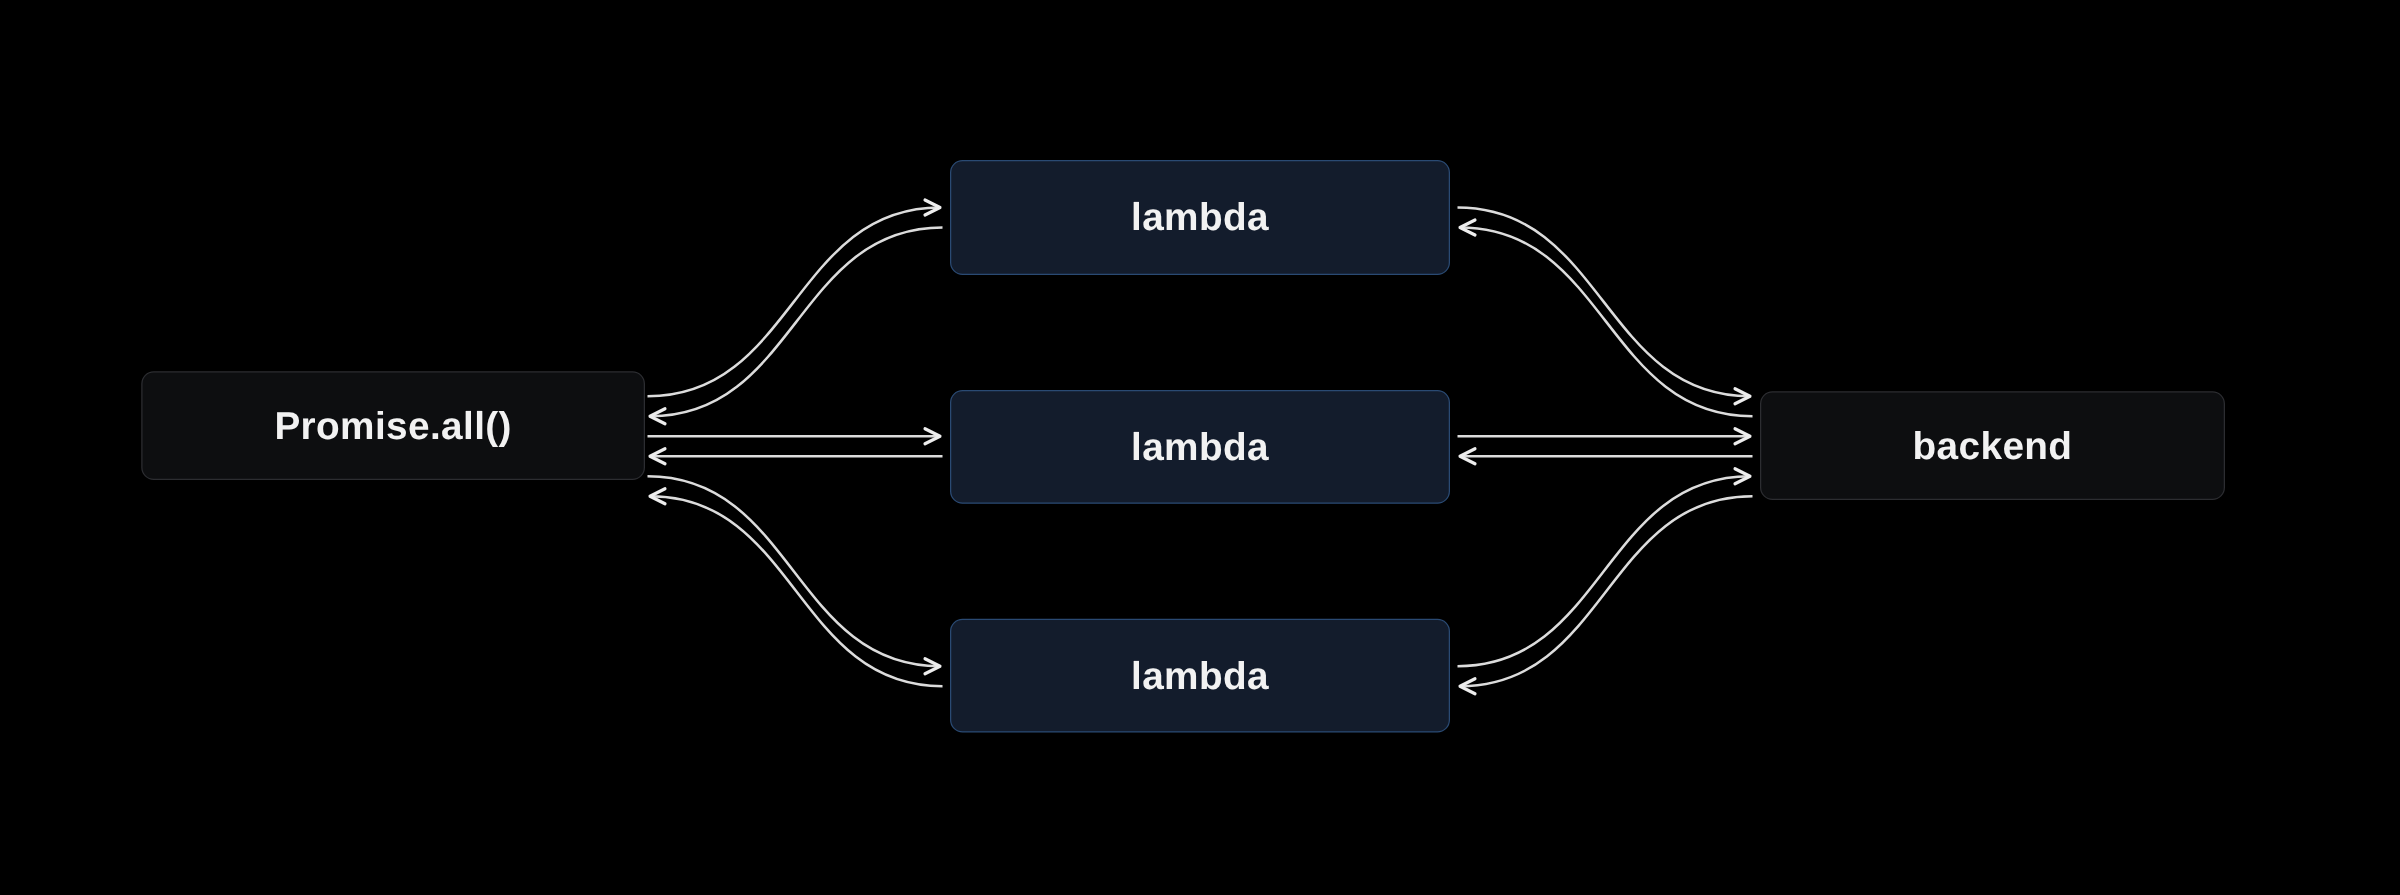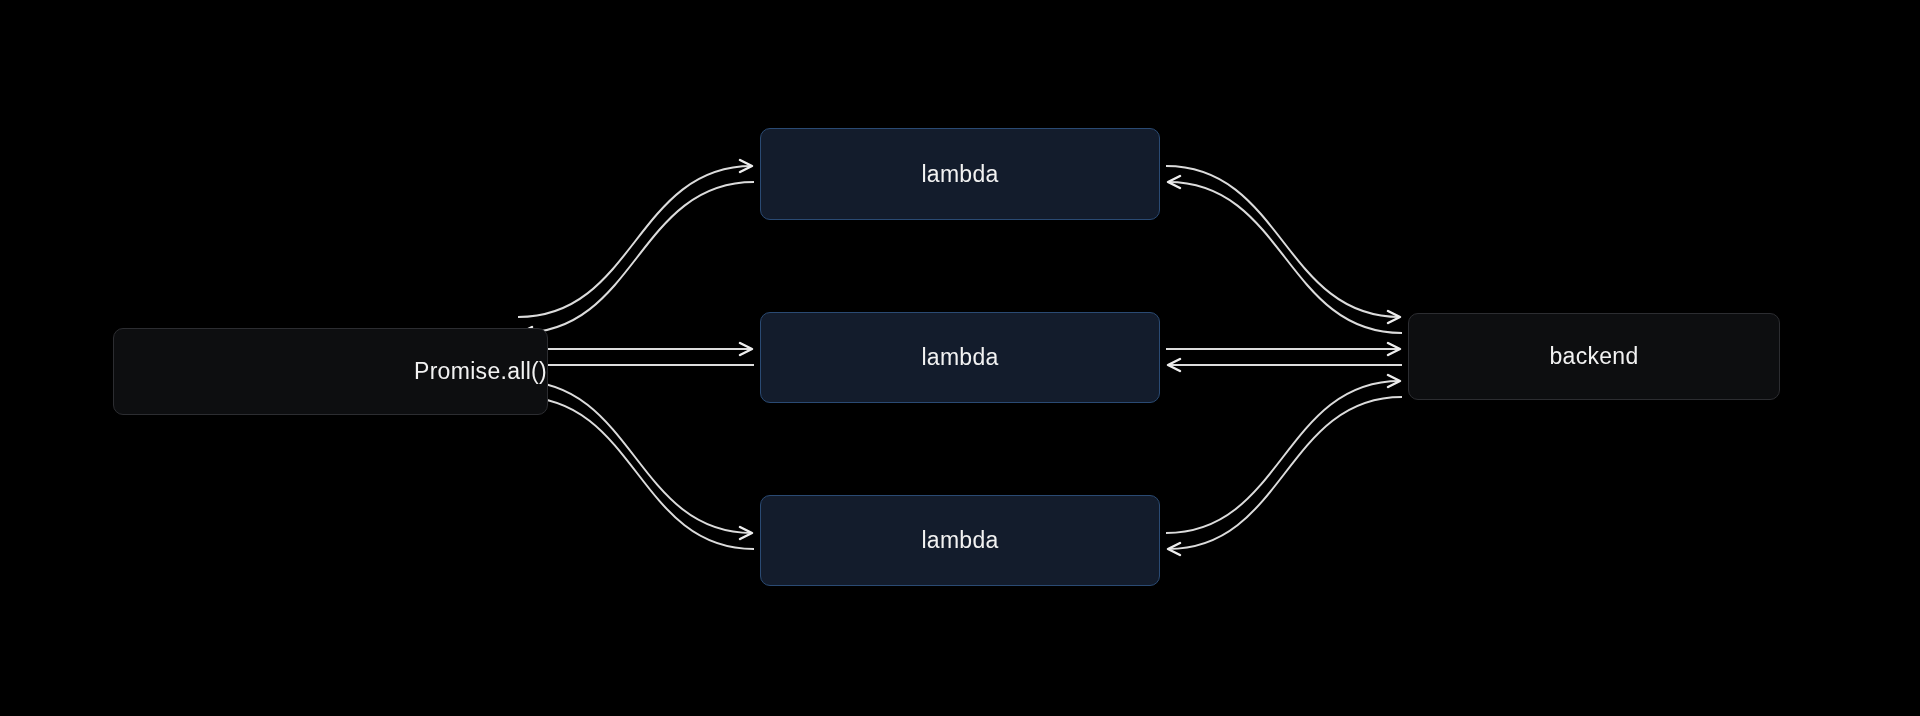--- a/index.html
+++ b/index.html
@@ -23,22 +23,22 @@
     display: block;
   }
   .node {
     position: absolute;
     box-sizing: border-box;
     display: flex;
     align-items: center;
     justify-content: center;
     border-radius: 10px;
     color: var(--node-text, #f2f2f2);
-    font-size: 23px;
-    font-weight: 400;
+    font-size: 31px;
+    font-weight: 700;
     letter-spacing: 0.3px;
     cursor: default;
     user-select: none;
   }
   .node.default {
     background: var(--default-fill, #0d0e10);
     border: 1px solid var(--default-border, #2c2d31);
   }
   .node.lambda {
     background: var(--lambda-fill, #131c2c);
@@ -97,21 +97,21 @@
       <g>
         <path d="M 1166 533 C 1283 533, 1283 381, 1400 381" fill="none" stroke="#dcdcdc" stroke-width="2"></path>
         <polyline points="1388,375 1400,381 1388,387" fill="none" stroke="#eeeeee" stroke-width="2.5" stroke-linecap="round" stroke-linejoin="round"></polyline>
       </g>
       <g>
         <path d="M 1402 397 C 1285 397, 1285 549, 1168 549" fill="none" stroke="#dcdcdc" stroke-width="2"></path>
         <polyline points="1180,543 1168,549 1180,555" fill="none" stroke="#eeeeee" stroke-width="2.5" stroke-linecap="round" stroke-linejoin="round"></polyline>
       </g>
     </svg>
   <div id="nodes-layer">
-      <div class="node default" style="left: 113px; top: 328px; width: 435px; height: 87px; justify-content: flex-end;">
+      <div class="node default" style="left: 113px; top: 297px; width: 403px; height: 87px;">
         <span>Promise.all()</span>
       </div>
       <div class="node lambda" style="left: 760px; top: 128px; width: 400px; height: 92px;">
         <span>lambda</span>
       </div>
       <div class="node lambda" style="left: 760px; top: 312px; width: 400px; height: 91px;">
         <span>lambda</span>
       </div>
       <div class="node lambda" style="left: 760px; top: 495px; width: 400px; height: 91px;">
         <span>lambda</span>

